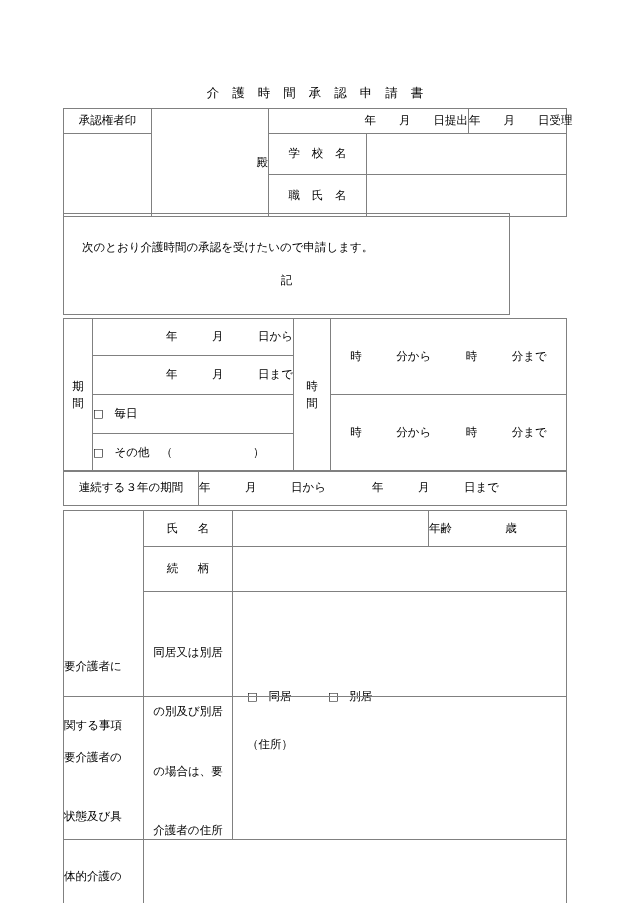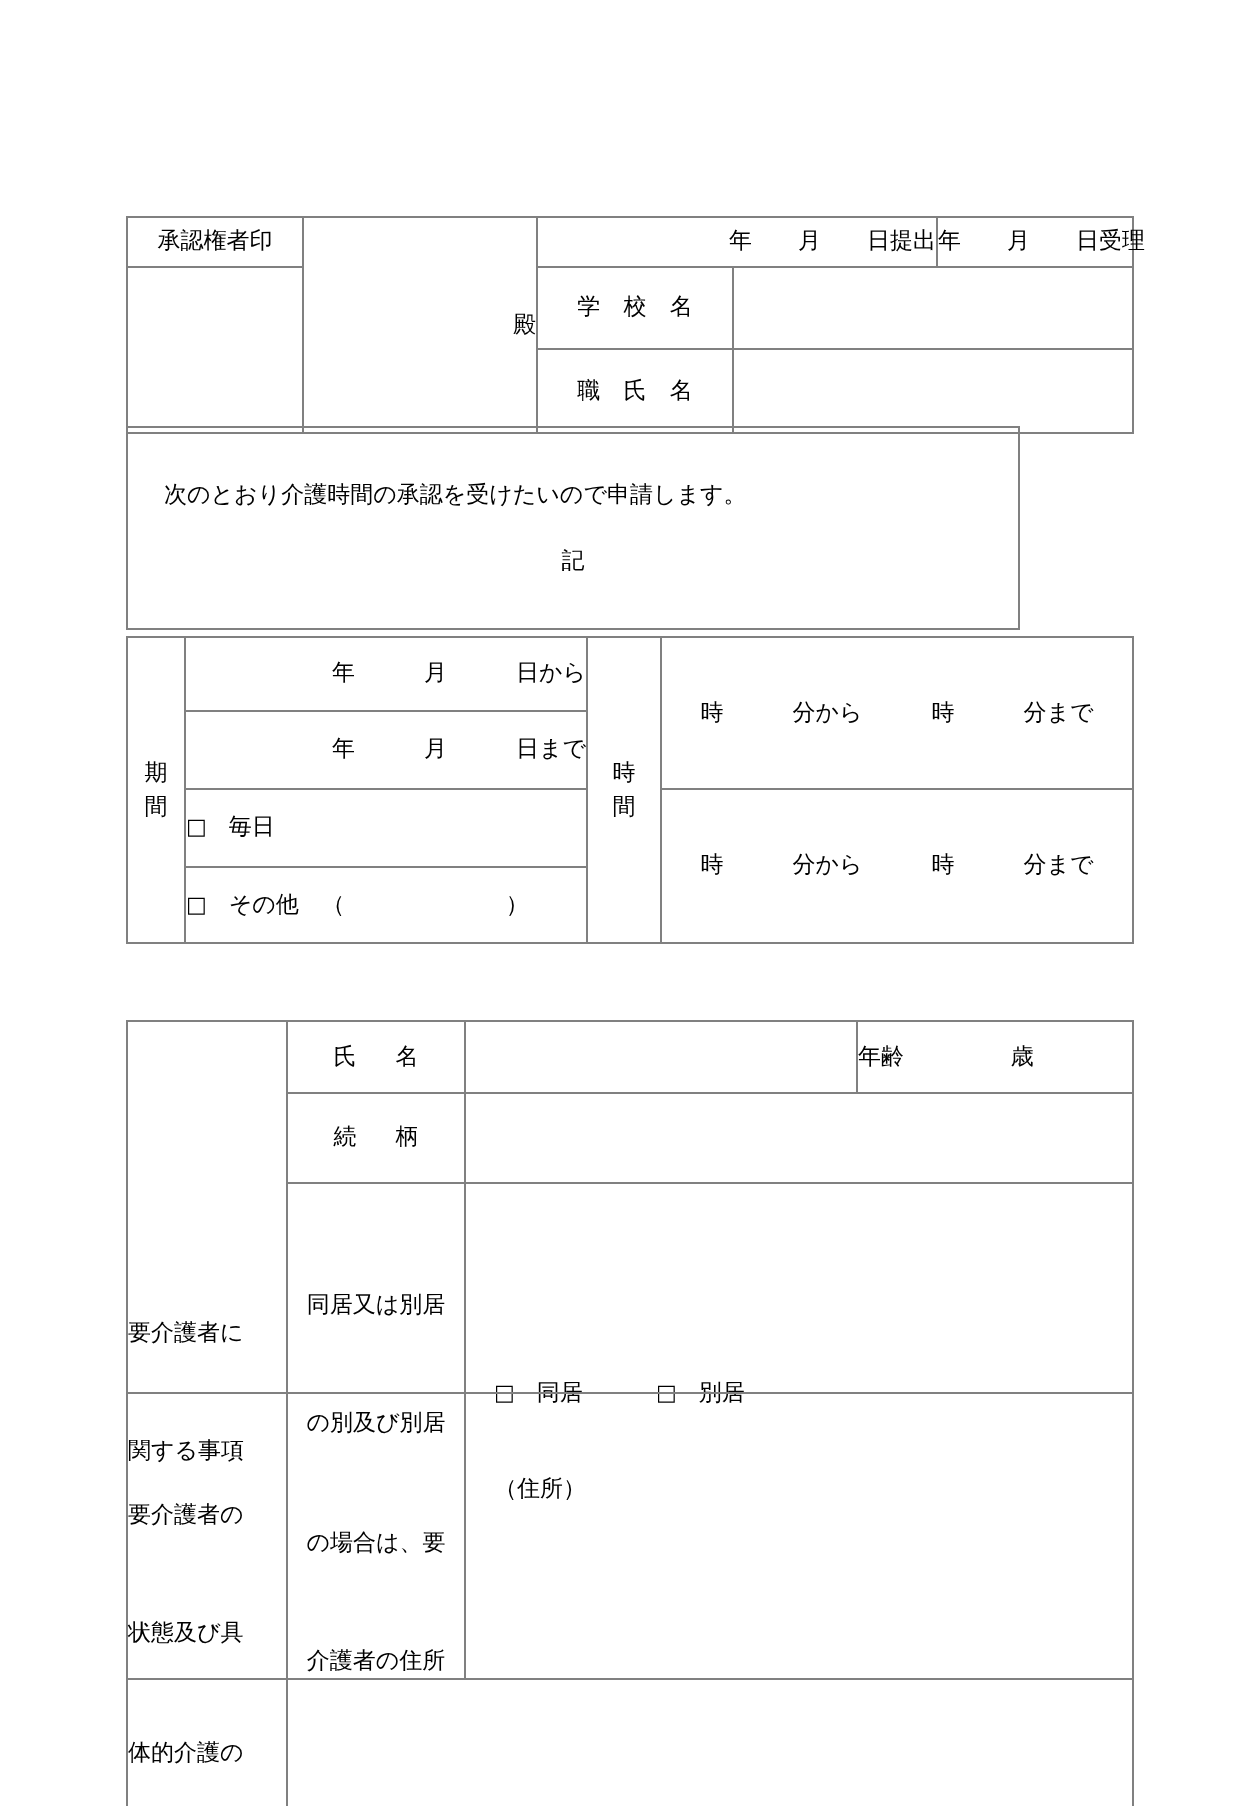--- a/index.html
+++ b/index.html
@@ -115,20 +115,21 @@
 
   
   #tbl-condition { top: 696px; }
 </style>
 </head>
 <body>
 
 <div class="page">
 
 
+  <div class="form-title">介 護 時 間 承 認 申 請 書</div>
 
   <table class="tbl" id="tbl-head">
     <colgroup>
       <col style="width:88px">
       <col style="width:117px">
       <col style="width:98px">
       <col style="width:102px">
       <col style="width:98px">
     </colgroup>
     <tbody>
@@ -193,20 +194,32 @@
       </tr>
       <tr>
         <td class="l pad-l14 nowrap" style="height:37px;">
           <span class="cbox">□</span>
           &nbsp;&nbsp;<span>その他　（　　　　　　　）</span>
         </td>
       </tr>
     </tbody>
   </table>
 
+  <table class="tbl" id="tbl-three">
+    <colgroup>
+      <col style="width:135px">
+      <col style="width:368px">
+    </colgroup>
+    <tbody>
+      <tr>
+        <td class="c" style="height:34px;">連続する３年の期間</td>
+        <td class="l pad-l14 nowrap">年　　　月　　　日から　　　　年　　　月　　　日まで</td>
+      </tr>
+    </tbody>
+  </table>
 
   <table class="tbl" id="tbl-person">
     <colgroup>
       <col style="width:80px">
       <col style="width:89px">
       <col style="width:196px">
       <col style="width:138px">
     </colgroup>
     <tbody>
       <tr>

